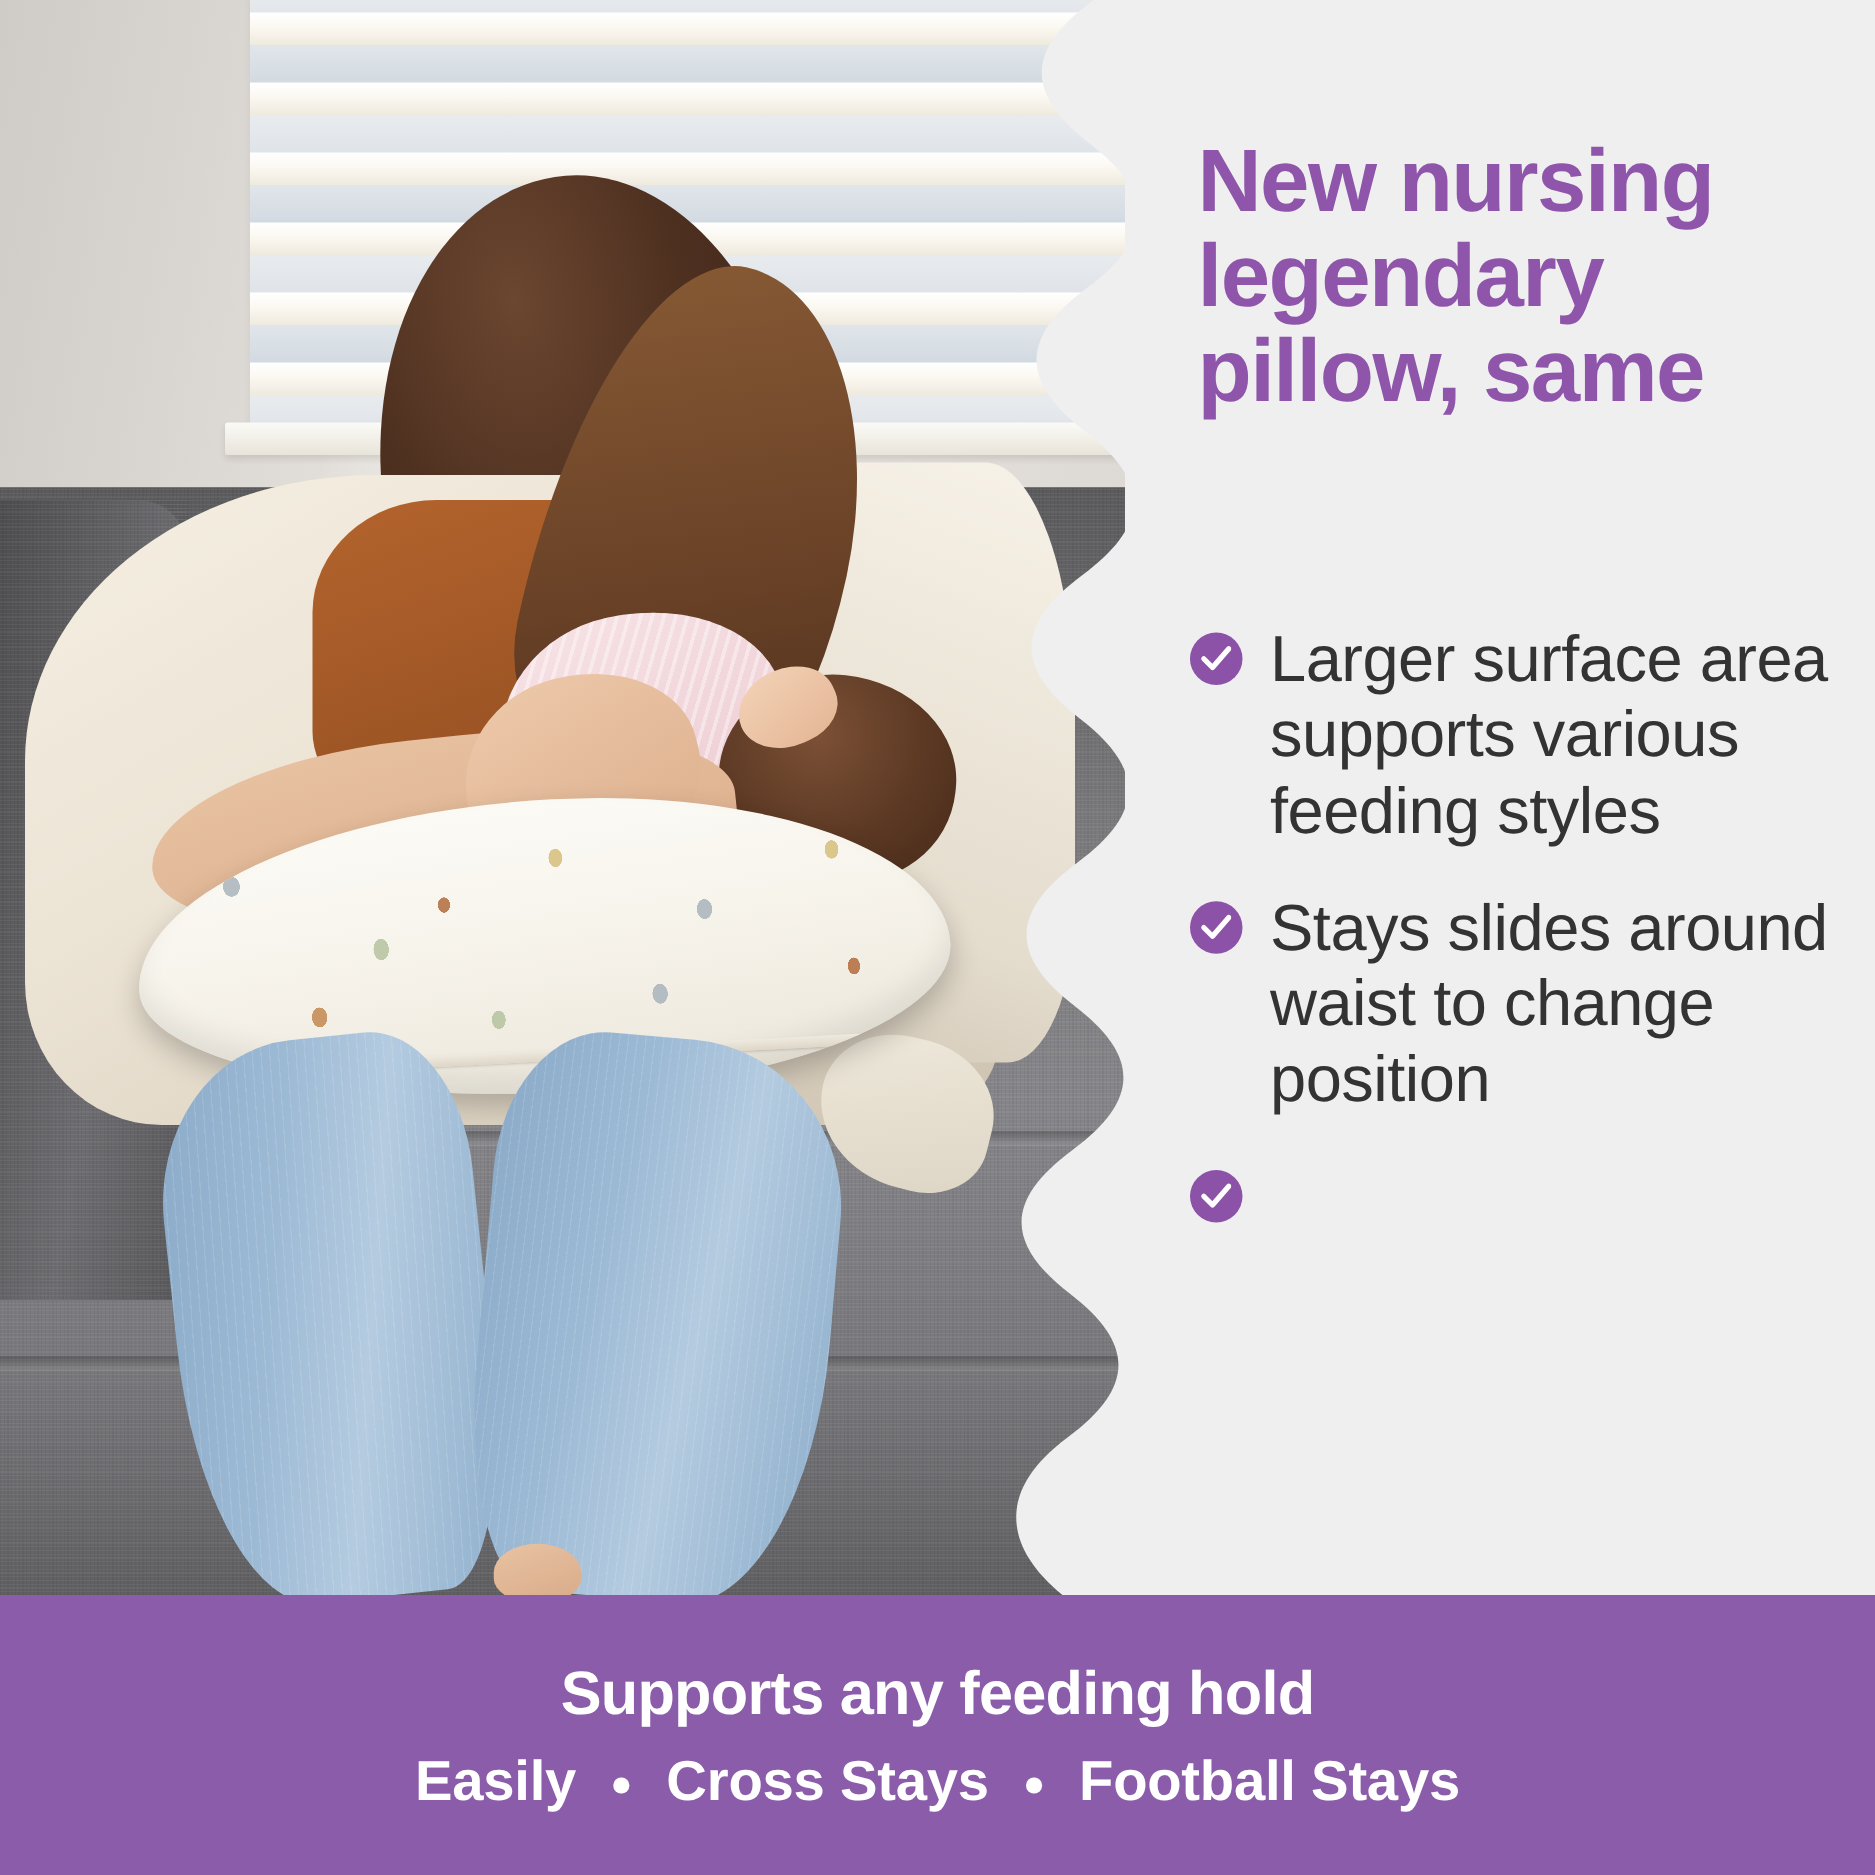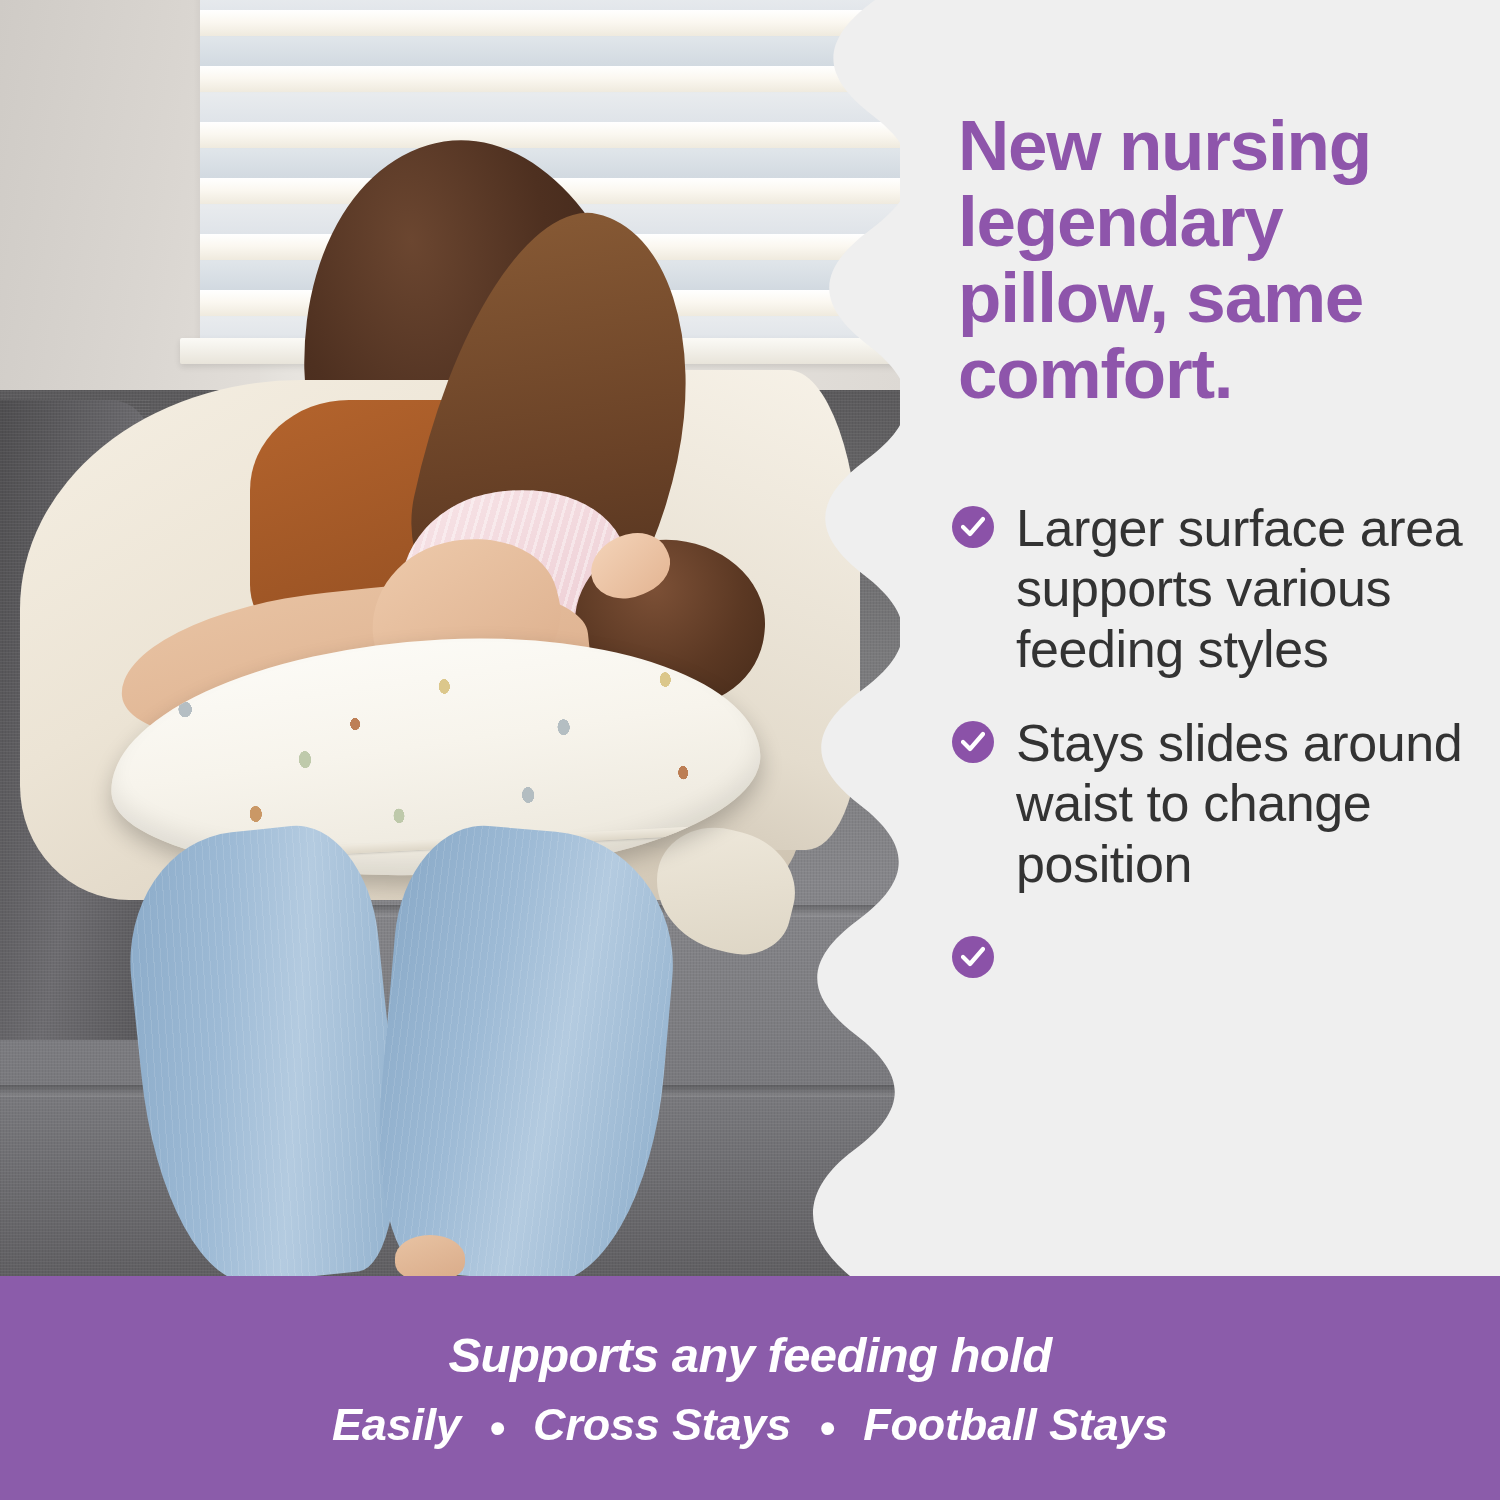--- a/index.html
+++ b/index.html
@@ -126,21 +126,21 @@
 
   .bullets{position:absolute;left:52px;top:498px;width:530px;}
   .bullet{display:flex;align-items:flex-start;margin-bottom:34px;}
   .check{flex:0 0 auto;width:42px;height:42px;border-radius:50%;
          background:#8b52a8;margin-right:22px;margin-top:8px;position:relative;}
   .check svg{position:absolute;left:9px;top:10px;}
   .btext{color:#333333;font-size:52px;line-height:1.16;letter-spacing:-.4px;}
 
   
   .banner{position:absolute;left:0;top:1276px;width:1500px;height:224px;
-          background:#8b5caa;color:#ffffff;text-align:center;font-style:italic;}
+          background:#8b5caa;color:#ffffff;text-align:center;}
   .banner-title{position:absolute;left:0;right:0;top:51px;font-size:49px;font-weight:700;letter-spacing:-.6px;}
   .banner-sub{position:absolute;left:0;right:0;top:123px;font-size:45px;font-weight:700;letter-spacing:-.2px;}
   .dot{display:inline-block;margin:0 16px;vertical-align:middle;}
 </style>
 </head>
 <body>
 
 <div id="stage">
 
   <div class="photo-wrap">
@@ -224,21 +224,20 @@
       C 100 1190, 100 1235, 150 1276
       L 300 1276 L 300 0 Z"></path>
   </svg>
 
   <div class="panel">
 
     <div class="headline">
       <div>New nursing</div>
       <div>legendary</div>
       <div>pillow, same</div>
-      <div>comfort.</div>
     </div>
 
     <div class="bullets">
 
       <div class="bullet">
         <span class="check">
           <svg width="24" height="22" viewBox="0 0 24 22">
             <path d="M2 11 L9 18 L22 3" fill="none" stroke="#ffffff" stroke-width="4.2" stroke-linecap="round" stroke-linejoin="round"></path>
           </svg>
         </span>

